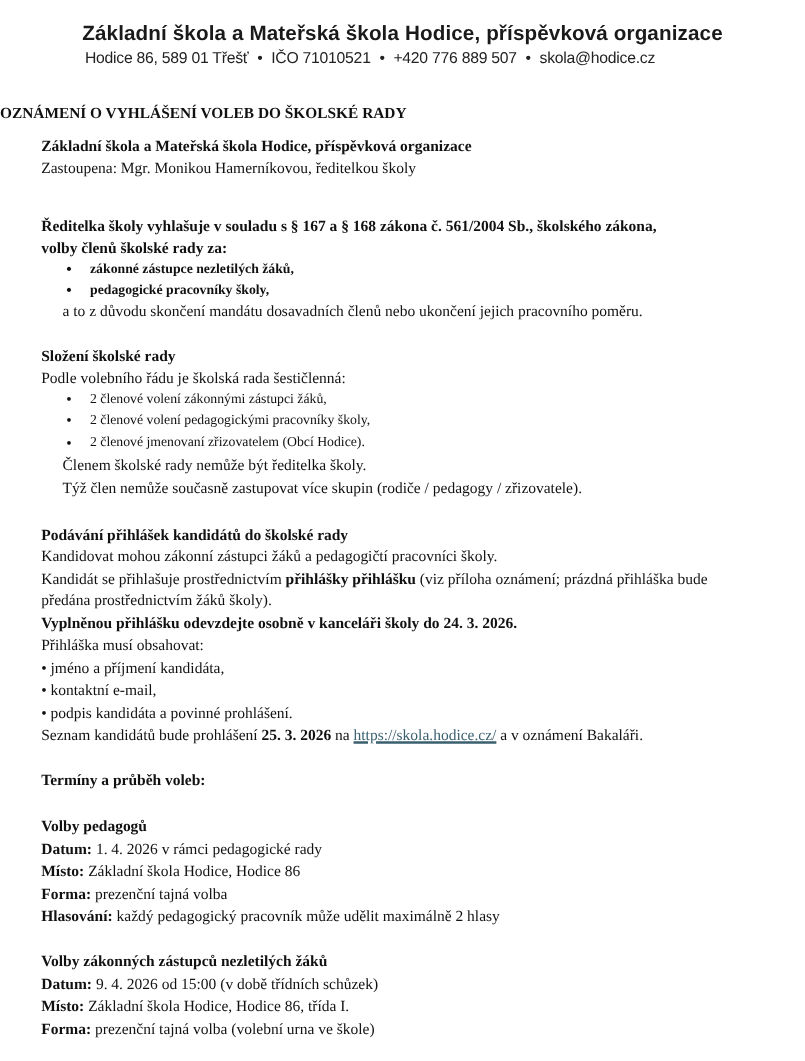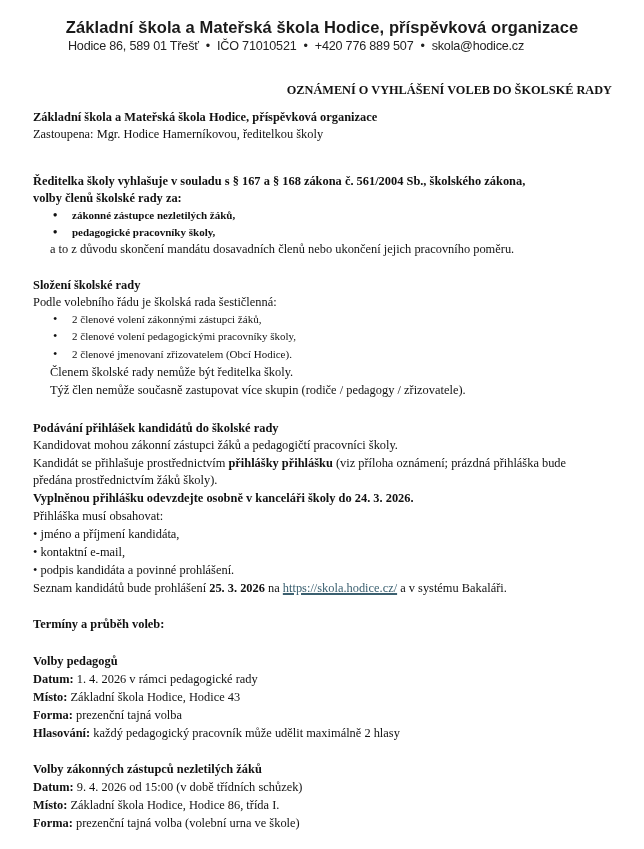--- a/index.html
+++ b/index.html
@@ -2,40 +2,40 @@
 <html><head>
 <meta charset="utf-8">
 <style>
   html, body { margin: 0; padding: 0; background: #ffffff; }
   body { width: 644px; height: 849px; position: relative; overflow: hidden; color: #111; }
   .sans { font-family: "Liberation Sans", "DejaVu Sans", sans-serif; }
   .serif { font-family: "Liberation Serif", "DejaVu Serif", serif; }
   .hdr-title { position: absolute; top: 18px; left: 0; width: 644px; text-align: center; font-size: 16.5px; font-weight: bold; color: #1a1a1a; letter-spacing: 0.1px; }
   .hdr-contact { position: absolute; top: 39px; left: 0; width: 592px; text-align: center; font-size: 12.6px; color: #222; letter-spacing: -0.2px; }
   .hdr-contact .sep { display: inline-block; margin: 0 7px; }
-  .doc-title { position: absolute; top: 83px; left: 0; width: 612px; text-align: right; font-size: 12.3px; font-weight: bold; }
+  .doc-title { position: absolute; top: 83px; left: 0; width: 612px; text-align: left; font-size: 12.3px; font-weight: bold; }
   .line { position: absolute; left: 33px; font-size: 12.4px; line-height: 18px; white-space: nowrap; }
   .b { font-weight: bold; }
   .ind { left: 50px; }
   .bullet { position: absolute; left: 53px; font-size: 12.4px; line-height: 18px; }
   .bl-text { position: absolute; left: 72px; font-size: 11px; line-height: 18px; white-space: nowrap; }
   a.link { color: #3a5f6f; text-decoration-thickness: 1.5px; }
 </style>
 </head>
 <body>
 
 <div class="hdr-title sans">Základní škola a Mateřská škola Hodice, příspěvková organizace</div>
 <div class="hdr-contact sans">
   <span>Hodice 86, 589 01 Třešť</span><span class="sep">•</span><span>IČO 71010521</span><span class="sep">•</span><span>+420 776 889 507</span><span class="sep">•</span><span>skola@hodice.cz</span>
 </div>
 
 <div class="doc-title serif">OZNÁMENÍ O VYHLÁŠENÍ VOLEB DO ŠKOLSKÉ RADY</div>
 
 <div class="line serif b" style="top:108px">Základní škola a Mateřská škola Hodice, příspěvková organizace</div>
-<div class="line serif" style="top:125px">Zastoupena: Mgr. Hodice Hamerníkovou, ředitelkou školy</div>
+<div class="line serif" style="top:125px">Zastoupena: Mgr. Monikou Hamerníkovou, ředitelkou školy</div>
 
 <div class="line serif b" style="top:172px">Ředitelka školy vyhlašuje v souladu s § 167 a § 168 zákona č. 561/2004 Sb., školského zákona,</div>
 <div class="line serif b" style="top:189px">volby členů školské rady za:</div>
 <span class="bullet serif b" style="top:206px">•</span>
 <div class="bl-text serif b" style="top:206px">zákonné zástupce nezletilých žáků,</div>
 <span class="bullet serif b" style="top:223px">•</span>
 <div class="bl-text serif b" style="top:223px">pedagogické pracovníky školy,</div>
 <div class="line serif ind" style="top:240px">a to z důvodu skončení mandátu dosavadních členů nebo ukončení jejich pracovního poměru.</div>
 
 <div class="line serif b" style="top:276px">Složení školské rady</div>
@@ -51,26 +51,26 @@
 
 <div class="line serif b" style="top:419px">Podávání přihlášek kandidátů do školské rady</div>
 <div class="line serif" style="top:436px">Kandidovat mohou zákonní zástupci žáků a pedagogičtí pracovníci školy.</div>
 <div class="line serif" style="top:454px"><span>Kandidát se přihlašuje prostřednictvím </span><span class="b">přihlášky přihlášku</span><span> (viz příloha oznámení; prázdná přihláška bude</span></div>
 <div class="line serif" style="top:471px">předána prostřednictvím žáků školy).</div>
 <div class="line serif b" style="top:489px">Vyplněnou přihlášku odevzdejte osobně v kanceláři školy do 24. 3. 2026.</div>
 <div class="line serif" style="top:507px">Přihláška musí obsahovat:</div>
 <div class="line serif" style="top:525px">• jméno a příjmení kandidáta,</div>
 <div class="line serif" style="top:543px">• kontaktní e-mail,</div>
 <div class="line serif" style="top:561px">• podpis kandidáta a povinné prohlášení.</div>
-<div class="line serif" style="top:579px"><span>Seznam kandidátů bude prohlášení </span><span class="b">25. 3. 2026</span><span> na </span> <a class="link" href="#">https://skola.hodice.cz/</a><span> a v systému Bakaláři.</span></div>
+<div class="line serif" style="top:579px"><span>Seznam kandidátů bude prohlášení </span><span class="b">25. 3. 2026</span><span> na </span> <a class="link" href="#">https://skola.hodice.cz/</a><span> a v oznámení Bakaláři.</span></div>
 
 <div class="line serif b" style="top:615px">Termíny a průběh voleb:</div>
 
 <div class="line serif b" style="top:652px">Volby pedagogů</div>
 <div class="line serif" style="top:670px"><span class="b">Datum:</span><span> 1. 4. 2026 v rámci pedagogické rady</span></div>
-<div class="line serif" style="top:688px"><span class="b">Místo:</span><span> Základní škola Hodice, Hodice 43</span></div>
+<div class="line serif" style="top:688px"><span class="b">Místo:</span><span> Základní škola Hodice, Hodice 86</span></div>
 <div class="line serif" style="top:706px"><span class="b">Forma:</span><span> prezenční tajná volba</span></div>
 <div class="line serif" style="top:724px"><span class="b">Hlasování:</span><span> každý pedagogický pracovník může udělit maximálně 2 hlasy</span></div>
 
 <div class="line serif b" style="top:760px">Volby zákonných zástupců nezletilých žáků</div>
 <div class="line serif" style="top:778px"><span class="b">Datum:</span><span> 9. 4. 2026 od 15:00 (v době třídních schůzek)</span></div>
 <div class="line serif" style="top:796px"><span class="b">Místo:</span><span> Základní škola Hodice, Hodice 86, třída I.</span></div>
 <div class="line serif" style="top:814px"><span class="b">Forma:</span><span> prezenční tajná volba (volební urna ve škole)</span></div>
 
 </body></html>

